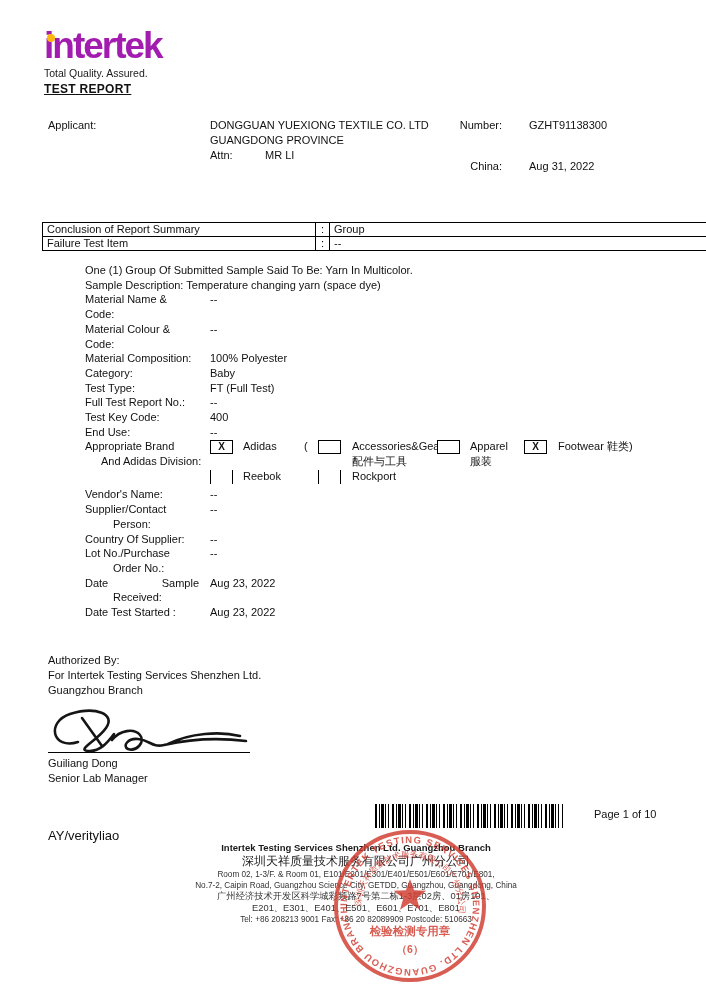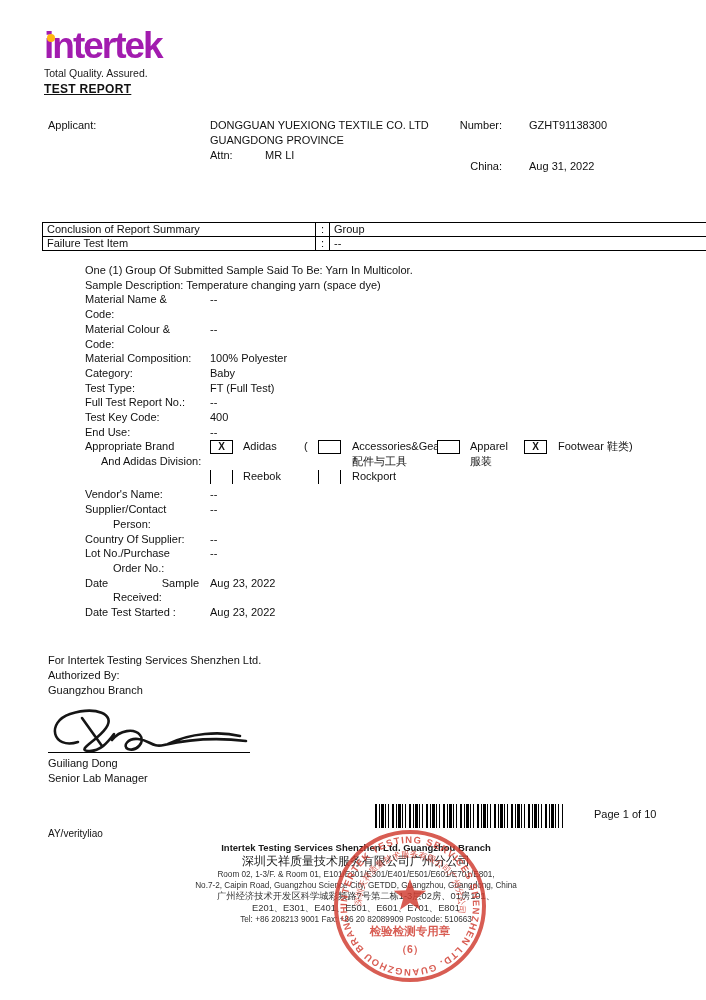--- a/index.html
+++ b/index.html
@@ -41,21 +41,21 @@
   
   .brand { position:relative; height:48px; }
   .brand span { position:absolute; white-space:nowrap; }
   .cb { width:23px; height:14px; border:1px solid #000; text-align:center; font-size:10px; line-height:12px; font-weight:bold; background:#fff; }
   .cb-open { border-top:none; border-bottom:none; }
   
   .auth { position:absolute; left:48px; top:653px; font-size:11px; line-height:15px; }
   .sig { margin-top:8px; height:52px; }
   .sig-line { width:202px; border-bottom:1.5px solid #000; margin-top:-6px; margin-bottom:3px; }
   
-  .initials { position:absolute; left:48px; top:828px; font-size:10px; }
+  .initials { position:absolute; left:48px; top:828px; font-size:13px; }
   .barcode { position:absolute; left:375px; top:804px; width:188px; height:24px;
     background:repeating-linear-gradient(90deg,#000 0 2px,#fff 2px 4px,#000 4px 5px,#fff 5px 6px,#000 6px 9px,#fff 9px 10px,#000 10px 11px,#fff 11px 13px,#000 13px 14px,#fff 14px 17px); }
   .page-num { position:absolute; left:594px; top:808px; font-size:11px; }
   .footer { position:absolute; left:0; top:842px; width:712px; text-align:center; color:#1a1a1a; }
   .f-en { font-size:9.5px; font-weight:bold; line-height:12px; }
   .f-cn { font-size:12px; line-height:15px; }
   .f-addr { font-size:8.2px; line-height:11px; color:#333; }
   .f-addr-cn { font-size:9.3px; line-height:11.5px; color:#333; }
   
   .stamp { position:absolute; left:330px; top:826px; opacity:.82; pointer-events:none; }
@@ -210,22 +210,22 @@
       </div>
       <div class="dvalue">Aug 23, 2022</div>
     </div>
     <div class="drow">
       <div class="dlabel">Date Test Started :</div>
       <div class="dvalue">Aug 23, 2022</div>
     </div>
   </div>
 
   <div class="auth">
+    <div>Authorized By:</div>
     <div>For Intertek Testing Services Shenzhen Ltd.</div>
-    <div>Authorized By:</div>
     <div>Guangzhou Branch</div>
     <div class="sig">
       <svg width="210" height="52" viewBox="0 0 210 52">
         <path d="M30 36 C 4 44 -2 16 22 8 C 48 0 68 8 58 22 C 49 35 28 44 40 45 C 52 46 60 36 66 28 M34 12 L 54 40 M64 34 C 72 24 86 22 92 29 C 98 36 88 46 80 43 C 74 40 80 32 90 33 C 102 34 104 42 116 39 C 138 34 166 31 198 35 M120 38 C 142 27 172 25 192 30" stroke="#151515" fill="none" stroke-width="2.6" stroke-linecap="round"></path>
       </svg>
     </div>
     <div class="sig-line"></div>
     <div>Guiliang Dong</div>
     <div>Senior Lab Manager</div>
   </div>

